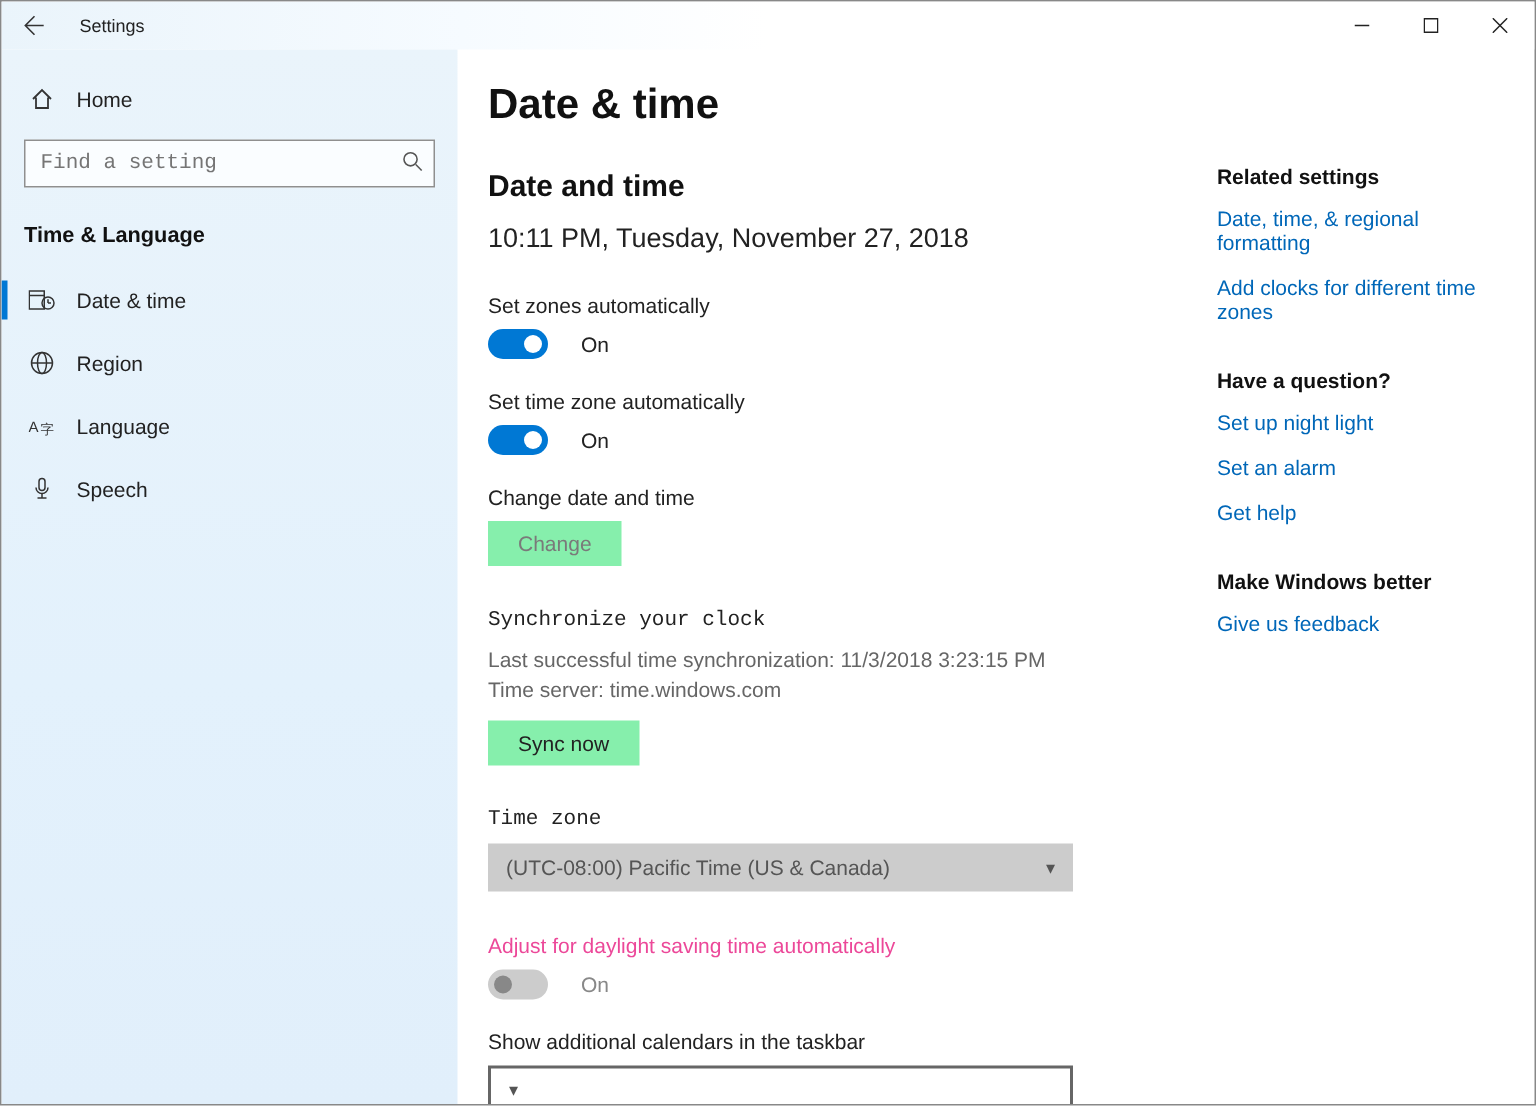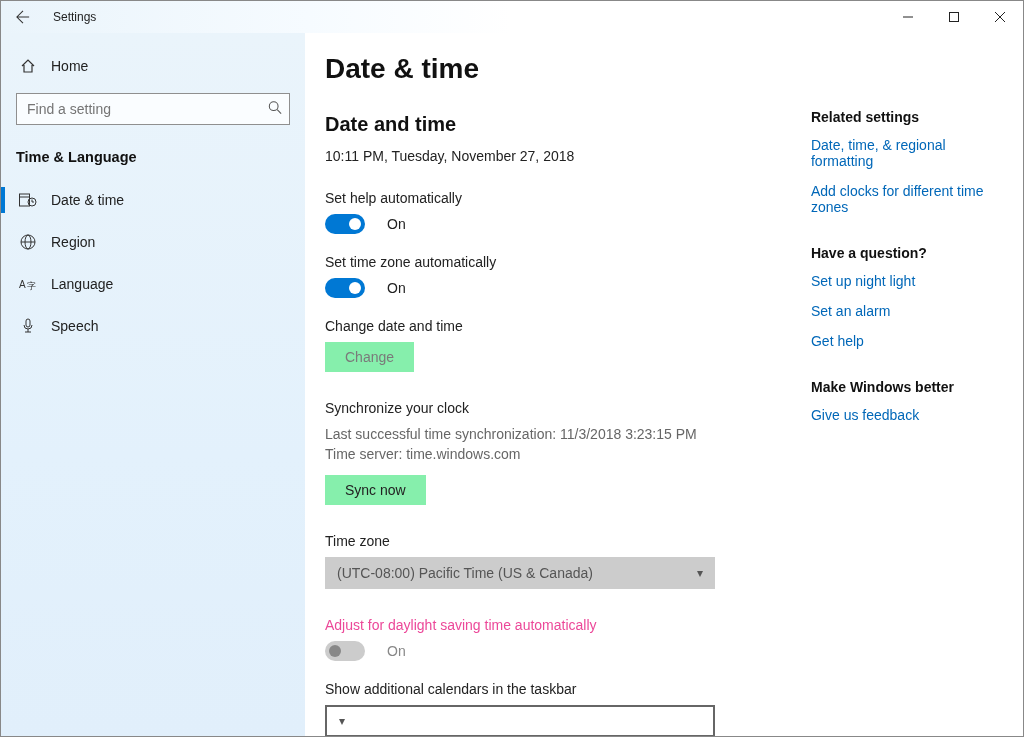--- a/index.html
+++ b/index.html
@@ -13,50 +13,50 @@
   .win-controls { margin-left: auto; display: flex; }
   .win-btn { width: 46px; height: 32px; display: flex; align-items: center; justify-content: center; font-size: 13px; color: #222; }
   .win-btn svg { display: block; }
 
   
   .body { flex: 1; display: flex; min-height: 0; }
   .sidebar { width: 304px; background: linear-gradient(to bottom, #eaf4fb, #e3f1fc 60%, #e1effb); padding-top: 18px; }
   .side-home { display: flex; align-items: center; gap: 14px; padding: 6px 18px; font-size: 14px; color: #222; }
   .side-home .icon { width: 18px; height: 18px; display:flex; align-items:center; justify-content:center; }
   .search-wrap { margin: 12px 15px 20px 15px; position: relative; }
-  .search-input { width: 100%; height: 32px; border: 1px solid #8f8f8f; background: #fafdff; padding: 0 32px 0 10px; font-size: 14px; color: #666; }
+  .search-input { width: 100%; height: 32px; border: 1px solid #8f8f8f; background: #fafdff; padding: 0 32px 0 10px; font-size: 14px; color: #666; font-family: Liberation Mono, monospace; }
   .search-icon { position: absolute; right: 8px; top: 50%; transform: translateY(-50%); font-size: 14px; color: #444; }
   .side-category { font-size: 14.5px; font-weight: 600; color: #111; padding: 4px 15px 14px 15px; }
   .side-item { position: relative; display: flex; align-items: center; gap: 14px; height: 42px; padding: 0 18px; font-size: 14px; color: #222; }
   .side-item.active::before { content: ""; position: absolute; left: 0; top: 8px; bottom: 8px; width: 4px; background: #0078d4; }
   .side-item .icon { width: 18px; height: 18px; display:flex; align-items:center; justify-content:center; color:#333; }
 
   
   .content { flex: 1; display: flex; padding: 20px 18px 20px 20px; overflow: auto; }
   .main-col { width: 470px; }
   .right-col { margin-left: 30px; width: 200px; padding-top: 56px; }
   h1.page-title { font-size: 28px; font-weight: 600; color: #111; margin-bottom: 28px; }
   h2.section { font-size: 20px; font-weight: 700; color: #111; margin-bottom: 12px; }
-  .datetime-now { font-size: 14px; color: #222; margin-bottom: 26px; }
+  .datetime-now { font-size: 18px; color: #222; margin-bottom: 26px; }
   .setting-label { font-size: 14px; color: #222; margin-bottom: 8px; }
   .setting-label.disabled { color: #ec4899; }
   .toggle-row { display: flex; align-items: center; gap: 22px; margin-bottom: 20px; }
   .toggle { width: 40px; height: 20px; border-radius: 10px; position: relative; }
   .toggle.on { background: #0078d4; }
   .toggle.disabled { background: #ccc; }
   .knob { position: absolute; top: 4px; width: 12px; height: 12px; border-radius: 50%; background: #fff; }
   .toggle.on .knob { right: 4px; }
   .toggle.off .knob, .toggle.disabled .knob { left: 4px; background: #555; }
   .toggle.disabled .knob { background: #888; }
   .toggle-state { font-size: 14px; color: #222; }
   .toggle-state.disabled { color: #888; }
   .btn { display: inline-block; background: #86efac; border: none; padding: 7px 20px; font-size: 14px; color: #222; margin-bottom: 28px; }
   .btn.disabled { color: #7a7a7a; }
   .sync-info { font-size: 14px; color: #666; line-height: 1.45; margin-bottom: 10px; }
-  .sub-heading { font-size: 14px; color: #222; margin-bottom: 8px; }
+  .sub-heading { font-size: 14px; color: #222; margin-bottom: 8px; font-family: Liberation Mono, monospace; }
   .dropdown { width: 390px; height: 32px; display: flex; align-items: center; justify-content: space-between; padding: 0 12px; font-size: 14px; margin-bottom: 28px; }
   .dropdown.disabled { background: #ccc; color: #555; }
   .dropdown.enabled { background: #fff; border: 2px solid #666; color: #222; }
   .dropdown .chev { font-size: 12px; color: #555; }
 
   
   .right-heading { font-size: 14px; font-weight: 600; color: #111; margin-bottom: 12px; }
   .right-link { display: block; font-size: 14px; color: #0067b8; margin-bottom: 14px; cursor: default; }
   .right-link:last-of-type { margin-bottom: 30px; }
   .right-block { margin-bottom: 30px; }
@@ -158,21 +158,21 @@
         <span>Speech</span>
       </div>
     </div>
 
     <div class="content">
       <div class="main-col">
         <h1 class="page-title">Date &amp; time</h1>
         <h2 class="section">Date and time</h2>
         <div class="datetime-now">10:11 PM, Tuesday, November 27, 2018</div>
 
-        <div class="setting-label">Set help automatically</div>
+        <div class="setting-label">Set zones automatically</div>
         <div class="toggle-row">
           <div class="toggle on">
               <div class="knob"></div>
             </div>
           <span class="toggle-state">On</span>
         </div>
 
         <div class="setting-label">Set time zone automatically</div>
         <div class="toggle-row">
           <div class="toggle on">

